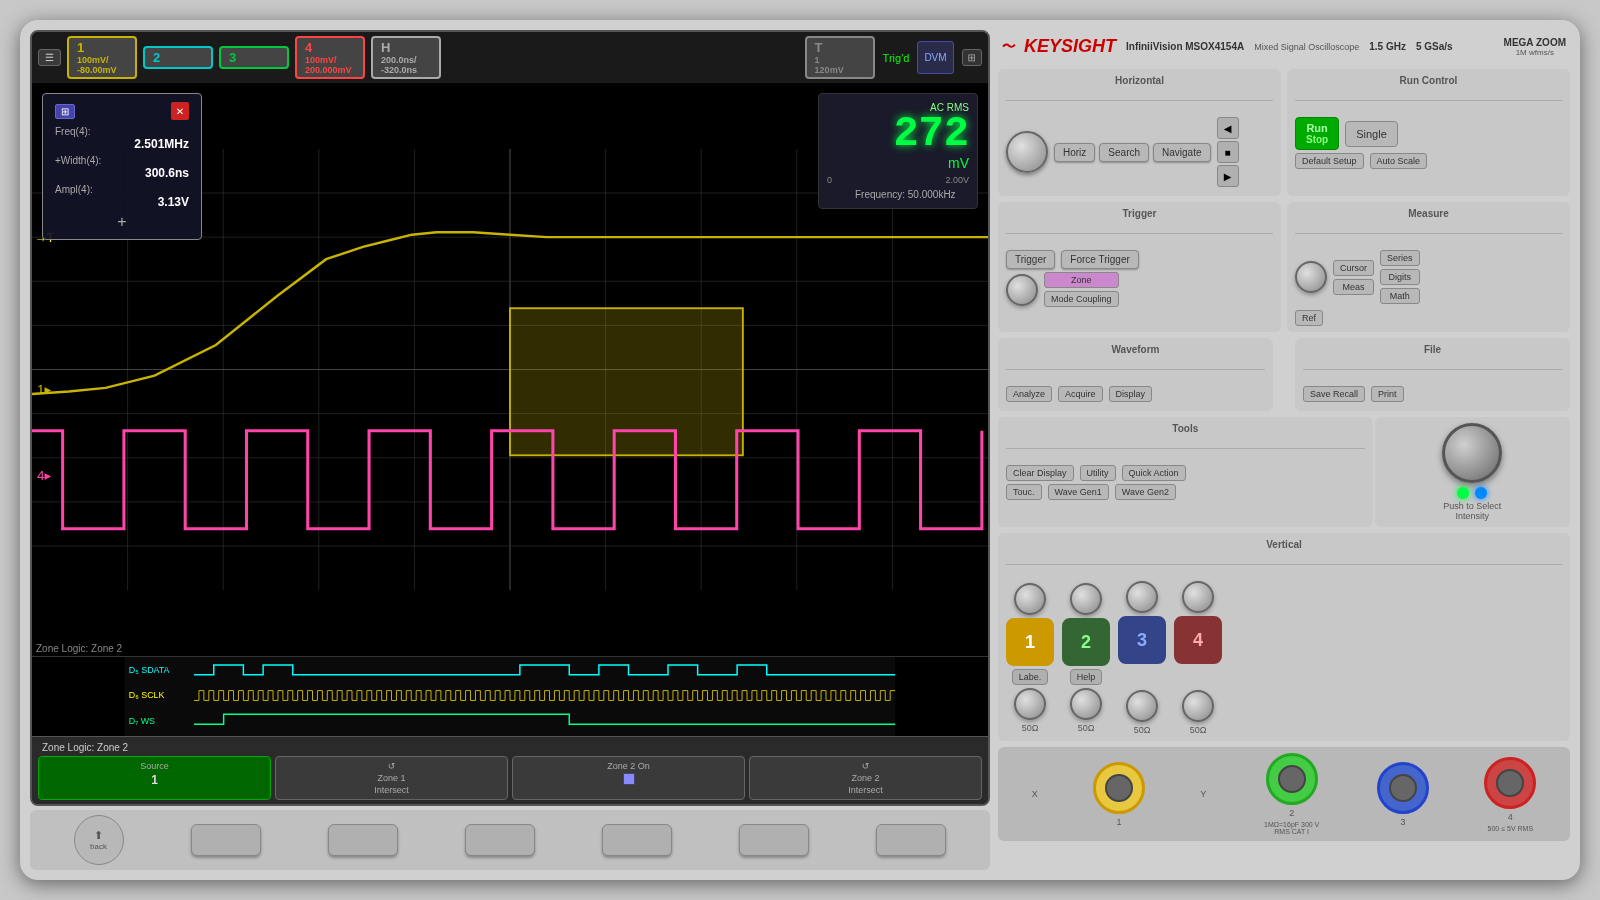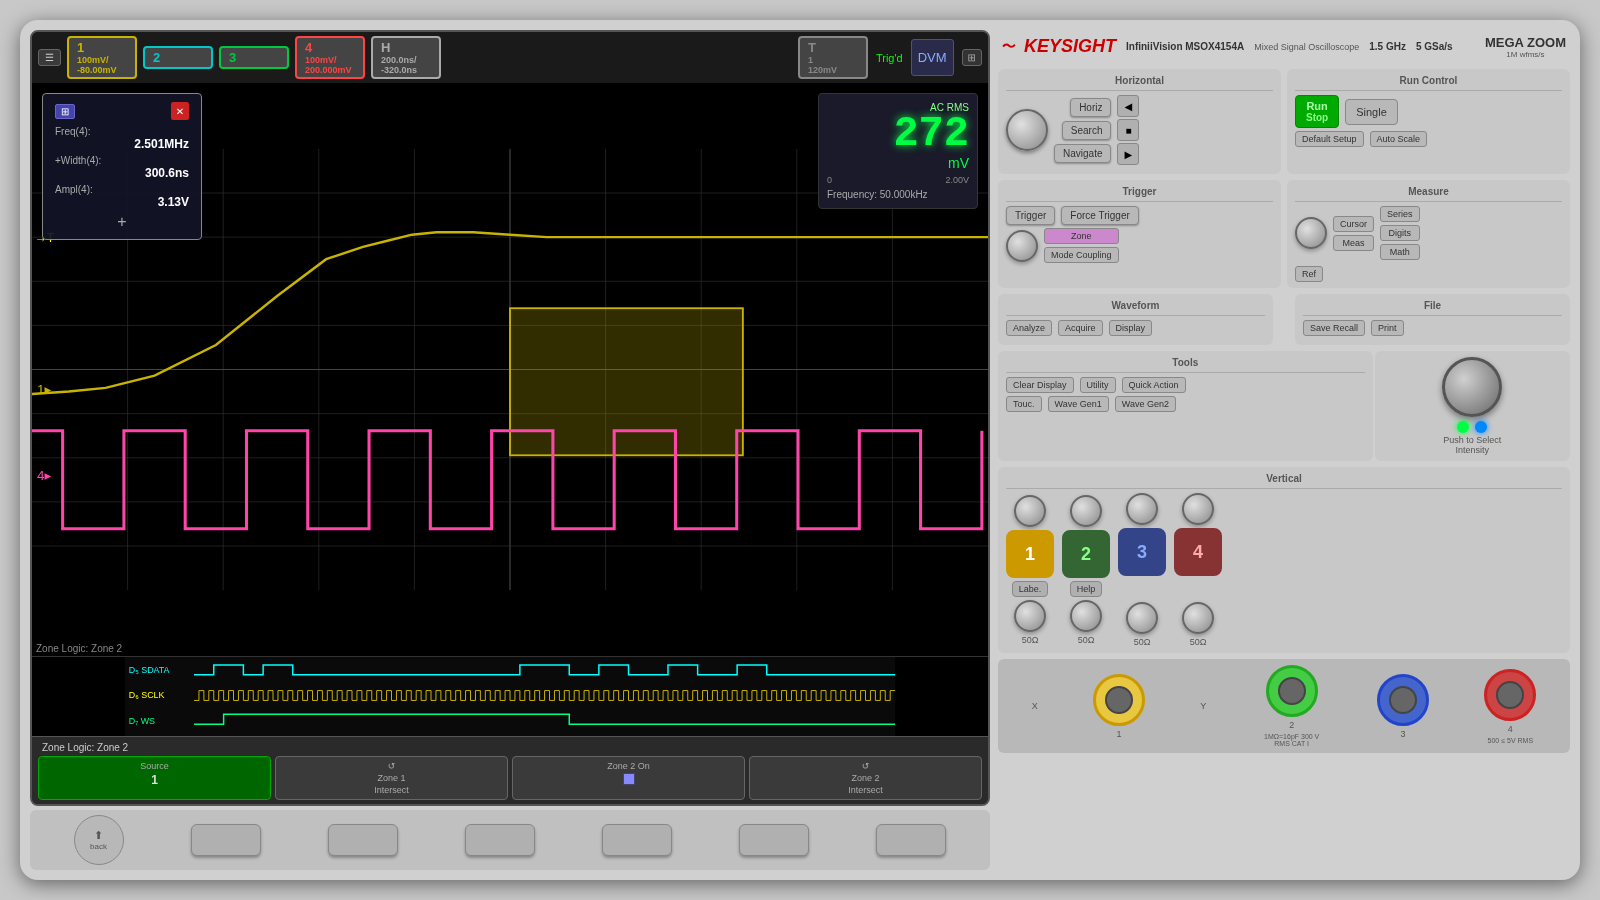--- a/index.html
+++ b/index.html
@@ -80,21 +80,21 @@
       margin-left: auto;
       display: flex;
       align-items: center;
       gap: 8px;
     }
     .trig-status { color: #00ff00; font-size: 11px; }
     .dvm-btn {
       background: #2a2a4a;
       border: 1px solid #4a4aaa;
       color: #88aaff;
-      font-size: 13px;
+      font-size: 10px;
       padding: 10px 6px;
       border-radius: 3px;
     }
     .dvm-icon {
       background: #333;
       border: 1px solid #666;
       color: #aaa;
       font-size: 10px;
       padding: 2px 5px;
       border-radius: 3px;
@@ -175,21 +175,21 @@
     .dvm-mode { color: #88ff88; font-size: 10px; text-align: right; }
     .dvm-readout {
       color: #00ff44;
       font-size: 42px;
       font-weight: bold;
       font-family: 'Courier New', monospace;
       text-align: right;
       line-height: 1;
       text-shadow: 0 0 8px #00ff44;
     }
-    .dvm-freq { color: #aaa; font-size: 10px; margin-top: 4px; }
+    .dvm-freq { color: #aaa; font-size: 10px; margin-top: 4px; margin-left: 28px; }
     
     .zone-indicator {
       position: absolute;
       bottom: 2px;
       left: 4px;
       color: #888;
       font-size: 10px;
     }
     
     .digital-area {
@@ -286,23 +286,23 @@
     .control-section {
       background: #c8c8c8;
       border-radius: 6px;
       padding: 6px 8px;
     }
     .section-title {
       font-size: 10px;
       font-weight: bold;
       color: #555;
       text-align: center;
-      margin-bottom: 4px;
+      margin-bottom: 16px;
       border-bottom: 1px solid #aaa;
-      padding-bottom: 4px;
+      padding-bottom: 14px;
     }
     .ctrl-row {
       display: flex;
       flex-direction: row;
       align-items: center;
       gap: 6px;
       margin: 3px 0;
     }
     .knob {
       width: 42px;
@@ -674,32 +674,32 @@
     <div style="display:flex; align-items:center; gap:10px; padding:2px 4px;">
       <div class="logo-area">
         <span style="color:#cc0000; font-weight:bold; font-size:14px;">〜</span>
         <span class="keysight-logo">KEYSIGHT</span>
       </div>
       <span style="color:#333; font-size:10px; font-weight:bold;">InfiniiVision MSOX4154A</span>
       <span style="color:#555; font-size:9px;">Mixed Signal Oscilloscope</span>
       <span style="color:#333; font-size:10px; font-weight:bold;">1.5 GHz</span>
       <span style="color:#333; font-size:10px; font-weight:bold;">5 GSa/s</span>
       <div style="display:flex; flex-direction:column; align-items:center; margin-left:auto;">
-        <span style="color:#333; font-size:13px; font-weight:bold;">MEGA ZOOM</span>
+        <span style="color:#333; font-size:10px; font-weight:bold;">MEGA ZOOM</span>
         <span style="color:#555; font-size:8px;">1M wfms/s</span>
       </div>
     </div>
 
     <div style="display:flex; gap:6px;">
 
       <div class="control-section" style="flex:1;">
         <div class="section-title">Horizontal</div>
         <div class="ctrl-row">
           <div class="knob"></div>
-          <div style="display:flex; flex-direction:column; gap:4px;align-items:flex-end;">
+          <div style="display:flex; flex-direction:row; gap:4px;">
             <button class="panel-btn">Horiz</button>
             <button class="panel-btn">Search</button>
             <button class="panel-btn">Navigate</button>
           </div>
           <div style="display:flex; flex-direction:column; gap:2px;">
             <div class="nav-btn">◀</div>
             <div class="nav-btn">■</div>
             <div class="nav-btn">▶</div>
           </div>
         </div>

